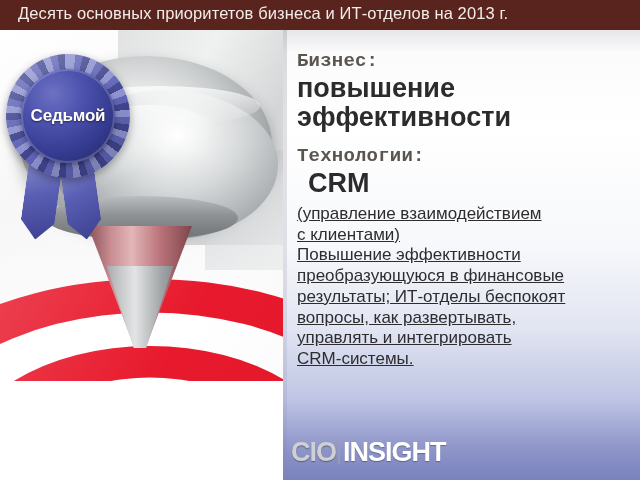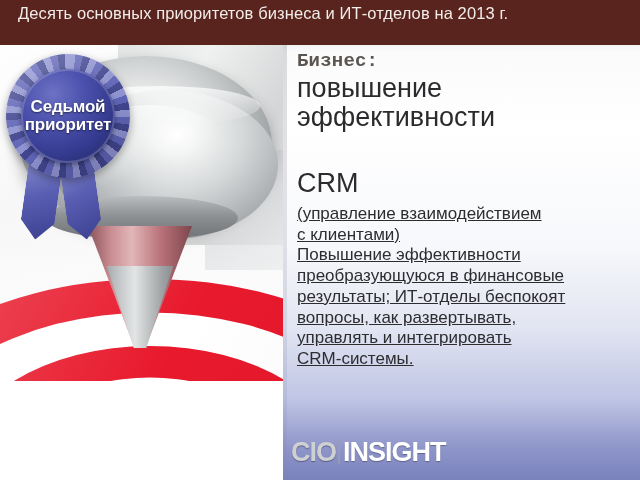--- a/index.html
+++ b/index.html
@@ -5,21 +5,21 @@
   html,body{margin:0;padding:0;}
   body{
     width:640px;height:480px;overflow:hidden;
     font-family:"Liberation Sans","DejaVu Sans",sans-serif;
     background:#ffffff;position:relative;
   }
   #stage{position:absolute;left:0;top:0;width:640px;height:480px;overflow:hidden;background:#fff;}
 
   
   .header{
-    position:absolute;left:0;top:0;width:640px;height:45px;
+    position:absolute;left:0;top:0;width:640px;height:30px;
     background:#5a241e;z-index:60;
   }
   .header-title{
     position:absolute;left:18px;top:4px;
     font-size:16.5px;color:#f2ece9;white-space:nowrap;
     letter-spacing:.1px;
   }
 
   
   .left-pane{
@@ -158,21 +158,21 @@
     position:absolute;left:0;top:0;width:4px;height:100%;
     background:linear-gradient(180deg,rgba(120,120,130,.25),rgba(120,125,170,.12));
   }
   .txt{position:absolute;left:14px;right:8px;}
   .kicker{
     font-size:19px;font-weight:bold;color:#5b5550;
     font-family:Liberation Mono, monospace;
     letter-spacing:.2px;
   }
   .big{
-    font-size:27px;color:#2b2b2d;line-height:1.07;font-weight:normal;
+    font-size:27px;color:#2b2b2d;line-height:1.07;font-weight:bold;
   }
   .body{
     font-size:17px;color:#2d2d30;line-height:1.22;text-decoration:underline;
   }
 
   .logo{
     position:absolute;left:8px;bottom:12px;
     display:flex;align-items:center;
   }
   .logo-cio{
@@ -222,39 +222,41 @@
       <div class="funnel-cone"></div>
       <div class="funnel-cone-metal"></div>
     </div>
 
     <div class="rosette">
       <div class="tail tail-l"></div>
       <div class="tail tail-r"></div>
       <div class="pleats"></div>
       <div class="disc">
         <div class="badge-l1">Седьмой</div>
-        <div class="badge-l2">приоритет</div>
       </div>
     </div>
   </div>
 
   <div class="right-pane">
     <div class="pane-edge"></div>
 
     <div class="txt" style="top:20px;">
       <div class="kicker">Бизнес:</div>
     </div>
 
     <div class="txt" style="top:44px;">
       <div class="big">повышение</div>
       <div class="big">эффективности</div>
     </div>
 
-
-    <div class="txt" style="top:139px;">
+    <div class="txt" style="top:115px;">
+      <div class="kicker">Технологии:</div>
+    </div>
+
+    <div class="txt" style="top:139px;margin-left:11px;">
       <div class="big">CRM</div>
     </div>
 
     <div class="txt" style="top:174px;">
       <div class="body">(управление взаимодействием</div>
       <div class="body">с клиентами)</div>
       <div class="body">Повышение эффективности</div>
       <div class="body">преобразующуюся в финансовые</div>
       <div class="body">результаты; ИТ-отделы беспокоят</div>
       <div class="body">вопросы, как развертывать,</div>

